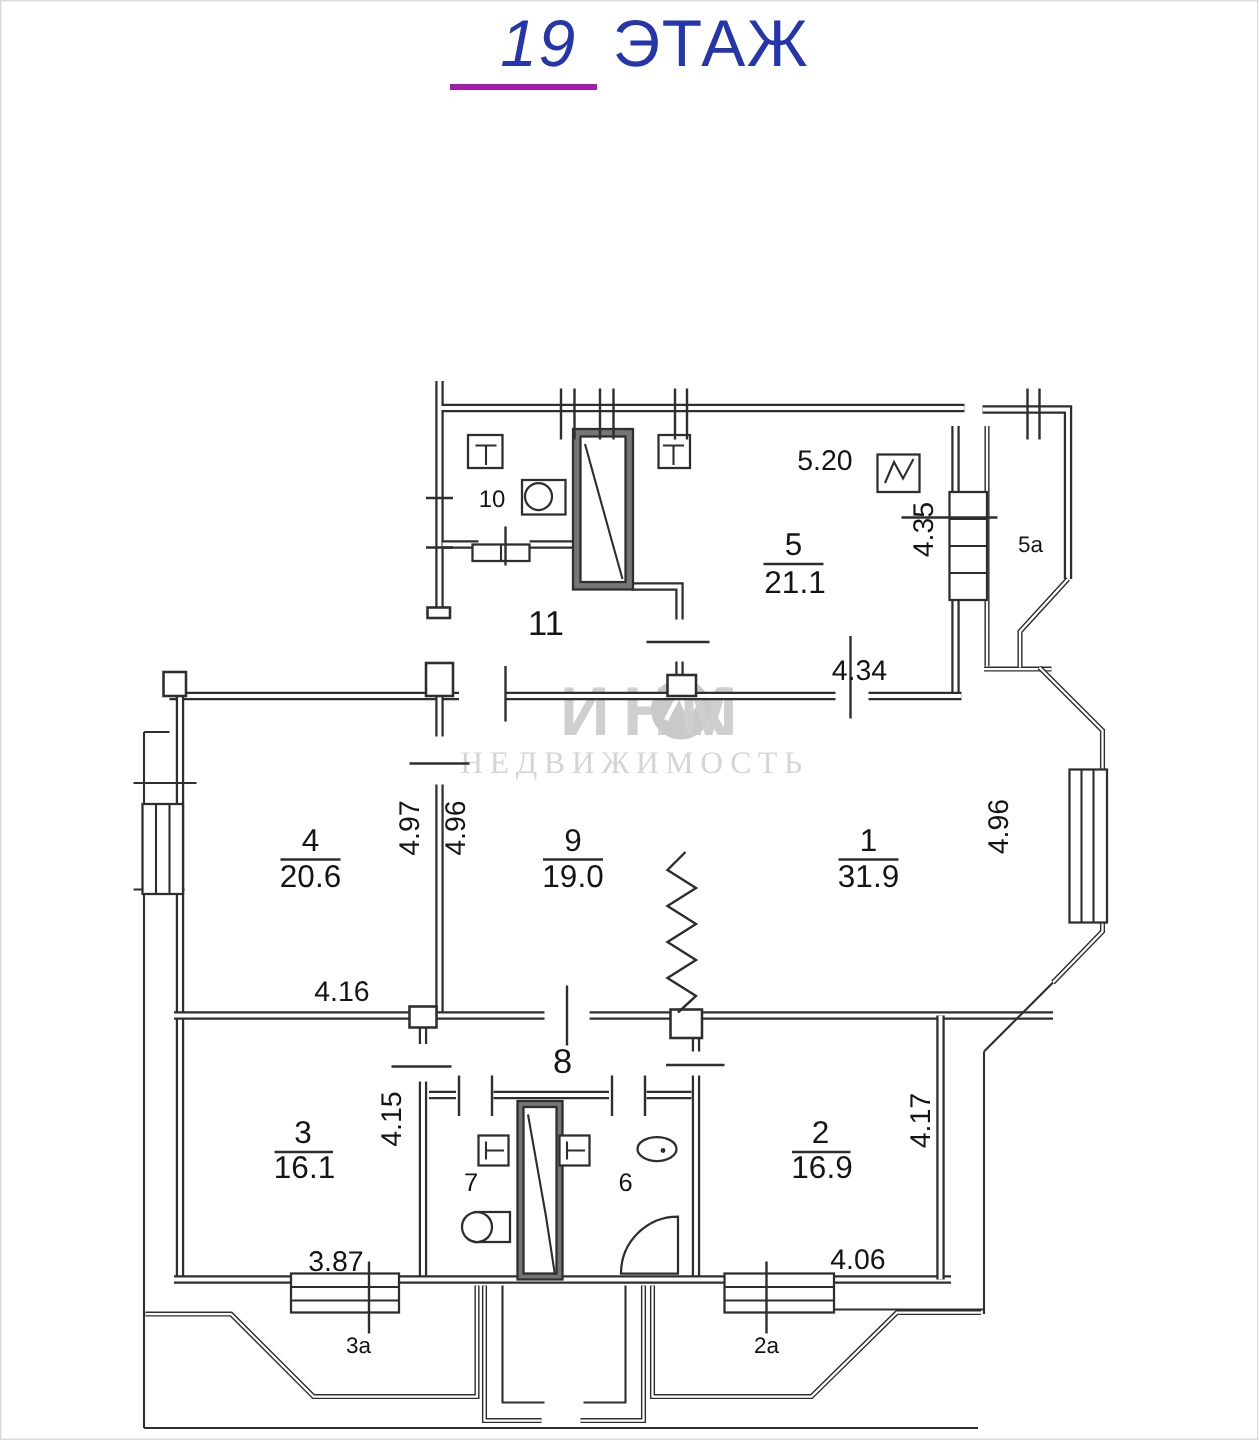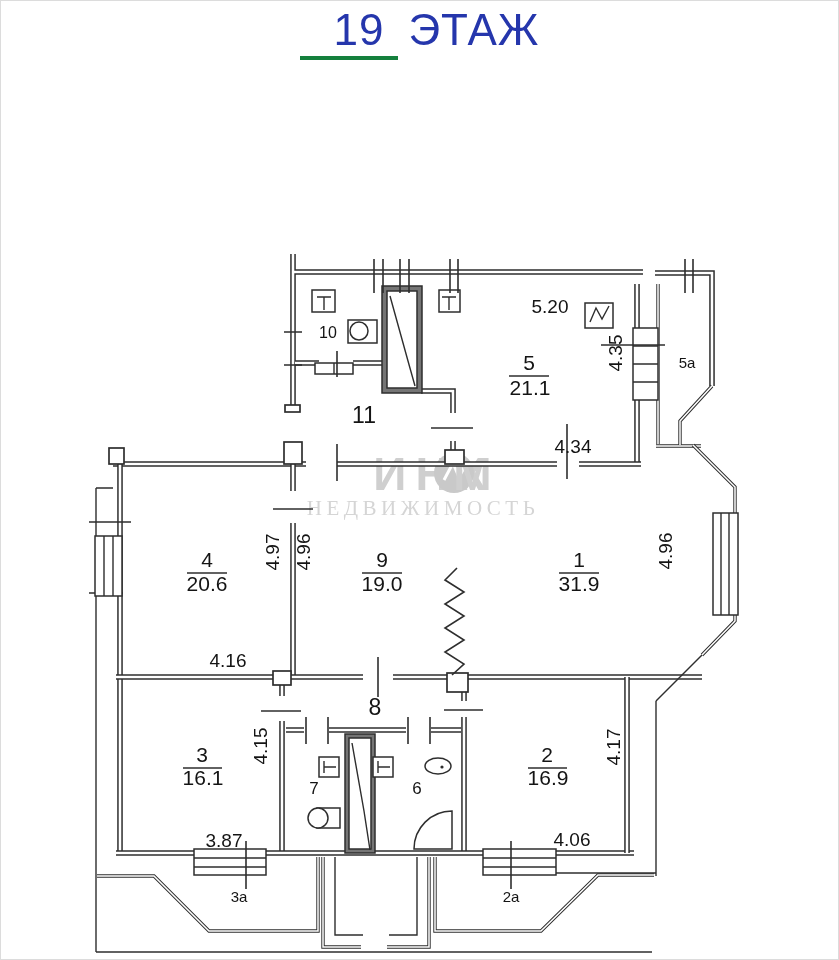--- a/index.html
+++ b/index.html
@@ -1,21 +1,21 @@
 <!DOCTYPE html>
 <html><head>
 <meta charset="utf-8">
 <style>
   html,body{margin:0;padding:0;background:#fff;}
   .page{position:relative;width:839px;height:960px;background:#fff;overflow:hidden;
         border:1px solid #dcdcdc;box-sizing:border-box;
         font-family:"Liberation Sans",sans-serif;}
   .title{position:absolute;top:4px;left:0;width:100%;text-align:center;
          color:#2536ac;font-size:44px;font-weight:500;letter-spacing:1px;}
-  .t-num{display:inline-block;border-bottom:4px solid #15803d;padding:0 14px 1px 34px;}
+  .t-num{display:inline-block;border-bottom:4px solid #a21caf;padding:0 14px 1px 34px;font-style:italic;}
   .t-word{margin-left:10px;}
   svg{position:absolute;left:0;top:0;}
   .k5{fill:none;stroke:#2e2e2e;stroke-width:5.6}
   .w2{fill:none;stroke:#ffffff;stroke-width:2.6}
   .k3{fill:none;stroke:#2e2e2e;stroke-width:3.4}
   .w1{fill:none;stroke:#ffffff;stroke-width:1.5}
   .ln{fill:none;stroke:#2e2e2e;stroke-width:1.4}
   .tk{fill:none;stroke:#2e2e2e;stroke-width:1.6}
   .fx{fill:#ffffff;stroke:#2e2e2e;stroke-width:1.5}
   .gap{fill:#ffffff;stroke:none}

